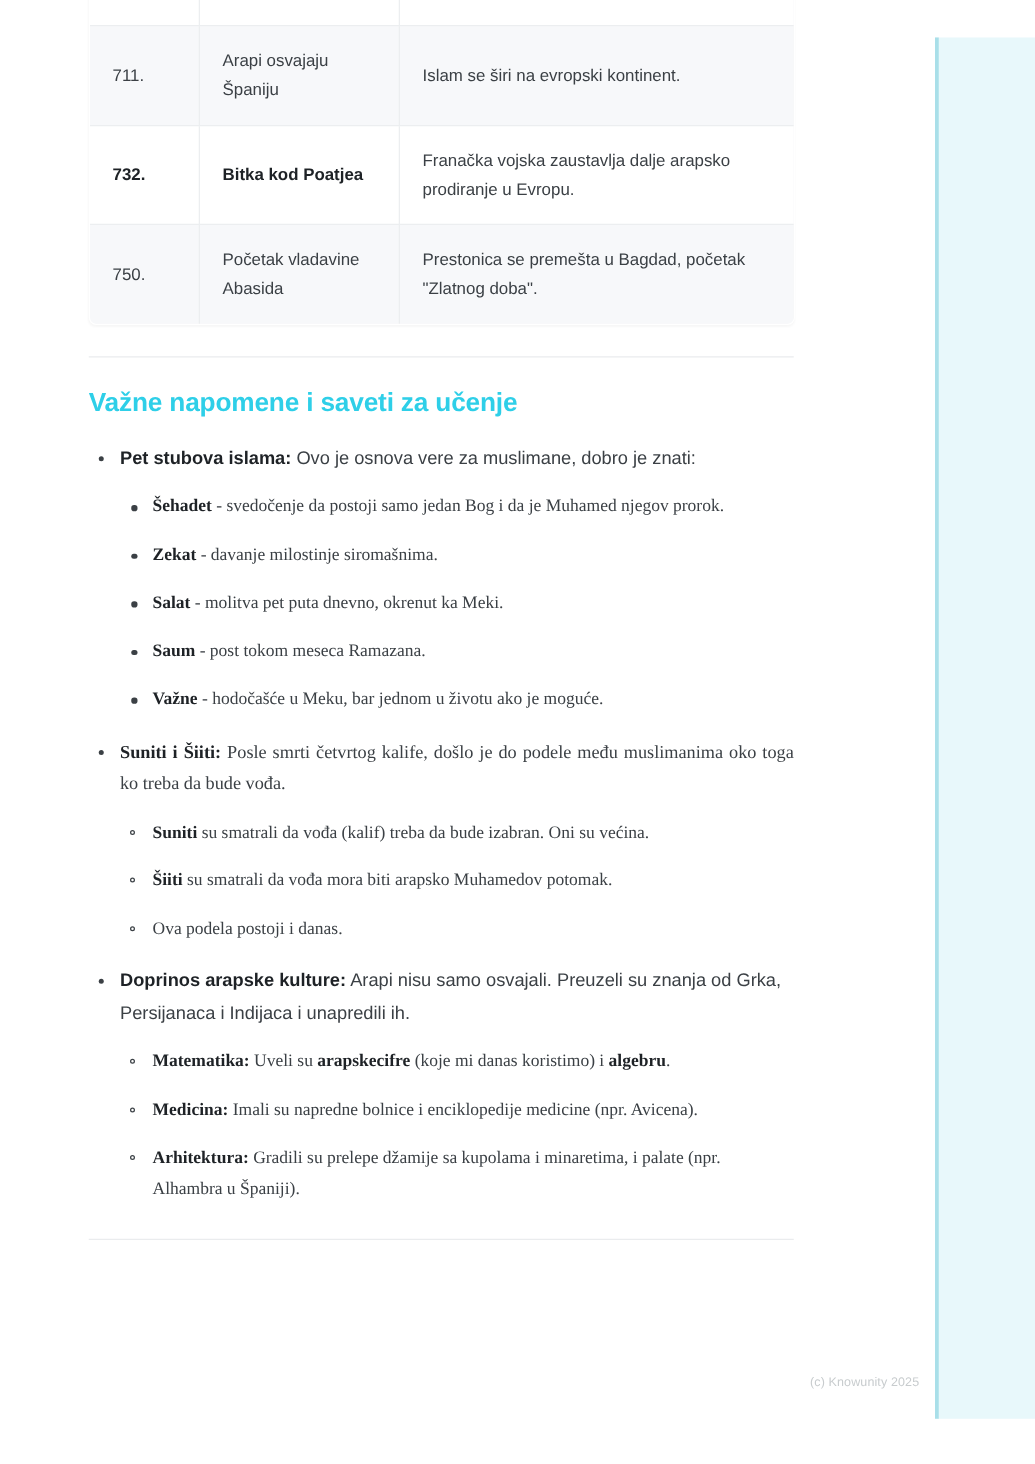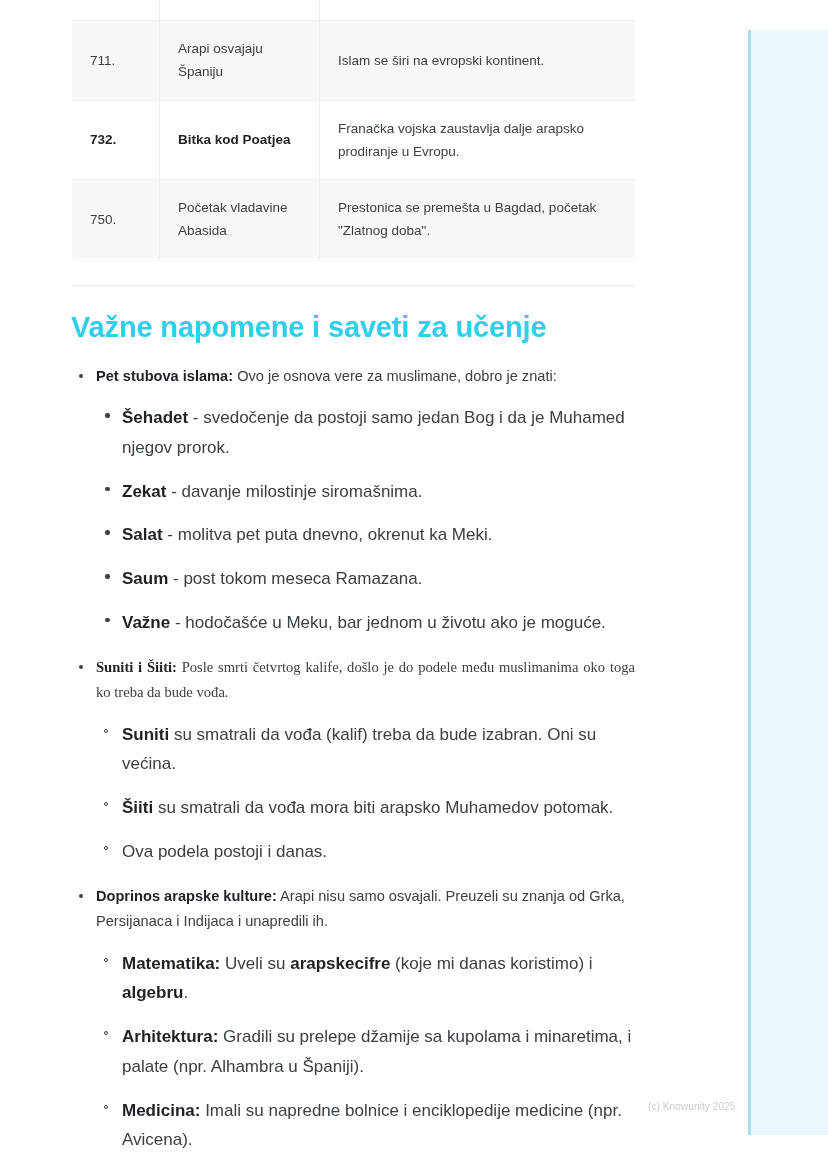--- a/index.html
+++ b/index.html
@@ -85,21 +85,21 @@
     border-top: 1px solid #eaecee;
     margin: 0;
     width: 564px;
   }
   #rule-1 { margin-top: 25px; }
   #rule-2 { margin-top: 27px; }
 
   
   h2.section {
     color: #2ecfe8;
-    font-size: 29px;
+    font-size: 21px;
     font-weight: bold;
     letter-spacing: -.15px;
     margin: 0;
   }
   #h-napomene { padding-top: 25px; }
   #h-pregled  { padding-top: 27px; }
 
   
   ul.lvl1 {
     list-style: none;
@@ -128,23 +128,24 @@
 
   ul.lvl2 {
     list-style: none;
     margin: 14px 0 0 0;
     padding: 0;
   }
   ul.lvl2 > li {
     position: relative;
     padding-left: 26px;
     margin-bottom: 14px;
-    font-size: 17px;
+    font-size: 14px;
     line-height: 1.75;
     color: #3b4045;
+    font-family: Liberation Serif, serif;
   }
   
   ul.lvl2.disc > li::before {
     content: "";
     position: absolute;
     left: 9px;
     top: 10px;
     width: 4.5px;
     height: 4.5px;
     border-radius: 50%;
@@ -229,22 +230,22 @@
         <li><b>Suniti</b><span> su smatrali da vođa (kalif) treba da bude izabran. Oni su većina.</span></li>
         <li><b>Šiiti</b><span> su smatrali da vođa mora biti arapsko Muhamedov potomak.</span></li>
         <li><span>Ova podela postoji i danas.</span></li>
       </ul>
     </li>
 
     <li>
       <b>Doprinos arapske kulture:</b><span> Arapi nisu samo osvajali. Preuzeli su znanja od Grka, Persijanaca i Indijaca i unapredili ih.</span>
       <ul class="lvl2 circle">
         <li><b>Matematika:</b><span> Uveli su </span><b>arapskecifre</b><span> (koje mi danas koristimo) i </span><b>algebru</b><span>.</span></li>
+        <li><b>Medicina:</b><span> Imali su napredne bolnice i enciklopedije medicine (npr. Avicena).</span></li>
         <li><b>Arhitektura:</b><span> Gradili su prelepe džamije sa kupolama i minaretima, i palate (npr. Alhambra u Španiji).</span></li>
-        <li><b>Medicina:</b><span> Imali su napredne bolnice i enciklopedije medicine (npr. Avicena).</span></li>
       </ul>
     </li>
 
   </ul>
 
   <hr class="rule" id="rule-2">
 
 
 </div>
 

